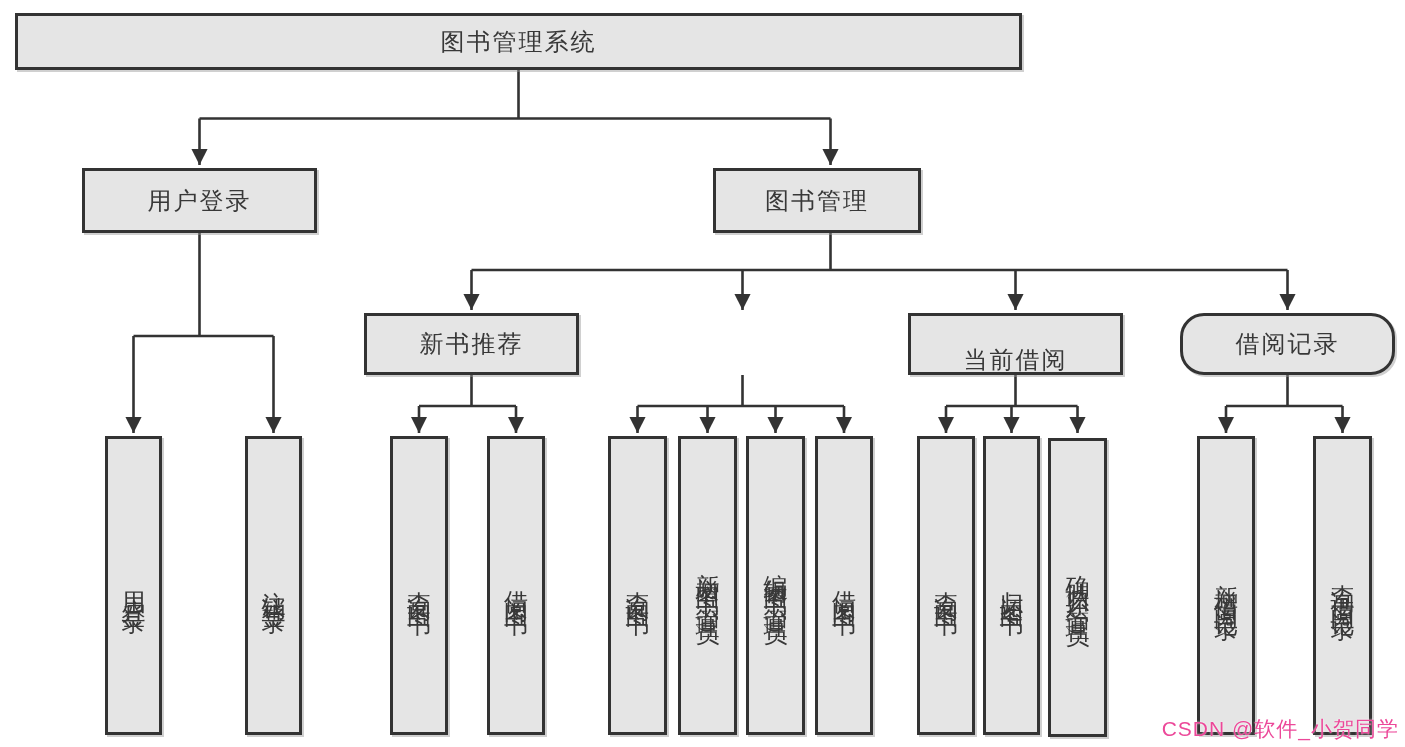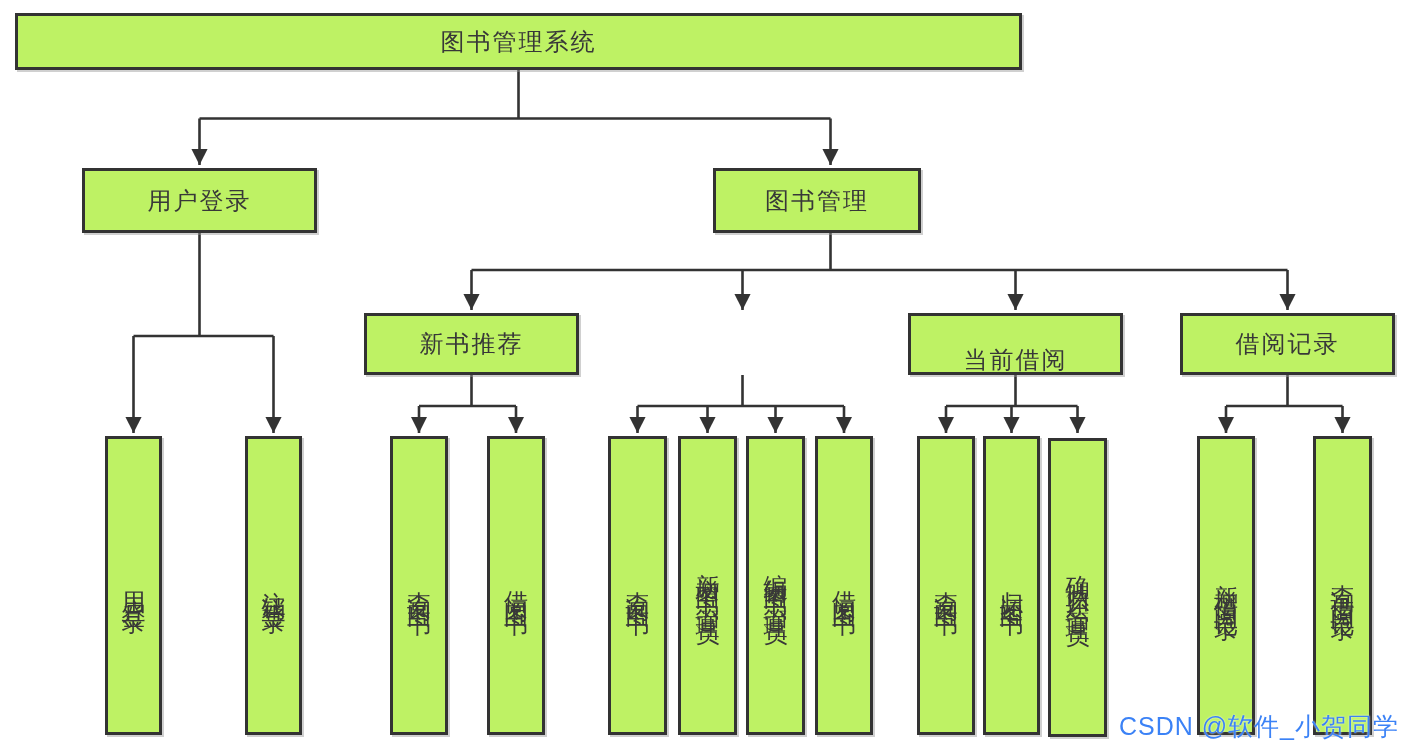--- a/index.html
+++ b/index.html
@@ -19,21 +19,21 @@
     position: absolute;
     left: 0;
     top: 0;
     width: 1405px;
     height: 747px;
     pointer-events: none;
   }
   .node {
     position: absolute;
     box-sizing: border-box;
-    background: #bef264;
+    background: #e5e5e5;
     border: 3px solid #333333;
     box-shadow: 2px 2px 0 rgba(150,150,150,0.45);
     display: flex;
     align-items: center;
     justify-content: center;
     color: #383838;
     z-index: 2;
   }
   .hbox span {
     font-size: 24px;
@@ -45,22 +45,22 @@
     writing-mode: vertical-rl;
     font-size: 24px;
     letter-spacing: 7px;
     line-height: 1;
     white-space: nowrap;
   }
   .watermark {
     position: absolute;
     right: 6px;
     bottom: 4px;
-    font-size: 25px;
-    color: #3b82f6;
+    font-size: 21px;
+    color: #ec4899;
     letter-spacing: 1px;
     z-index: 5;
     text-shadow: 0 0 2px rgba(255,255,255,0.9);
     white-space: nowrap;
   }
 </style>
 </head>
 <body>
 
 <div id="stage">
@@ -118,21 +118,21 @@
   <div class="node hbox" style="left:713px; top:168px; width:208px; height:65px;">
     <span>图书管理</span>
   </div>
 
   <div class="node hbox" style="left:364px; top:313px; width:215px; height:62px;">
     <span>新书推荐</span>
   </div>
   <div class="node hbox" style="left:908px; top:313px; width:215px; height:62px;align-items:flex-end;">
     <span>当前借阅</span>
   </div>
-  <div class="node hbox" style="left:1180px; top:313px; width:215px; height:62px;">
+  <div class="node hbox" style="left:1180px; top:313px; width:215px; height:62px;border-radius:24px;">
     <span>借阅记录</span>
   </div>
 
   <div class="node vbox" style="left:105px; top:436px; width:57px; height:299px;">
     <span>用户登录</span>
   </div>
   <div class="node vbox" style="left:245px; top:436px; width:57px; height:299px;">
     <span>注销登录</span>
   </div>
 

